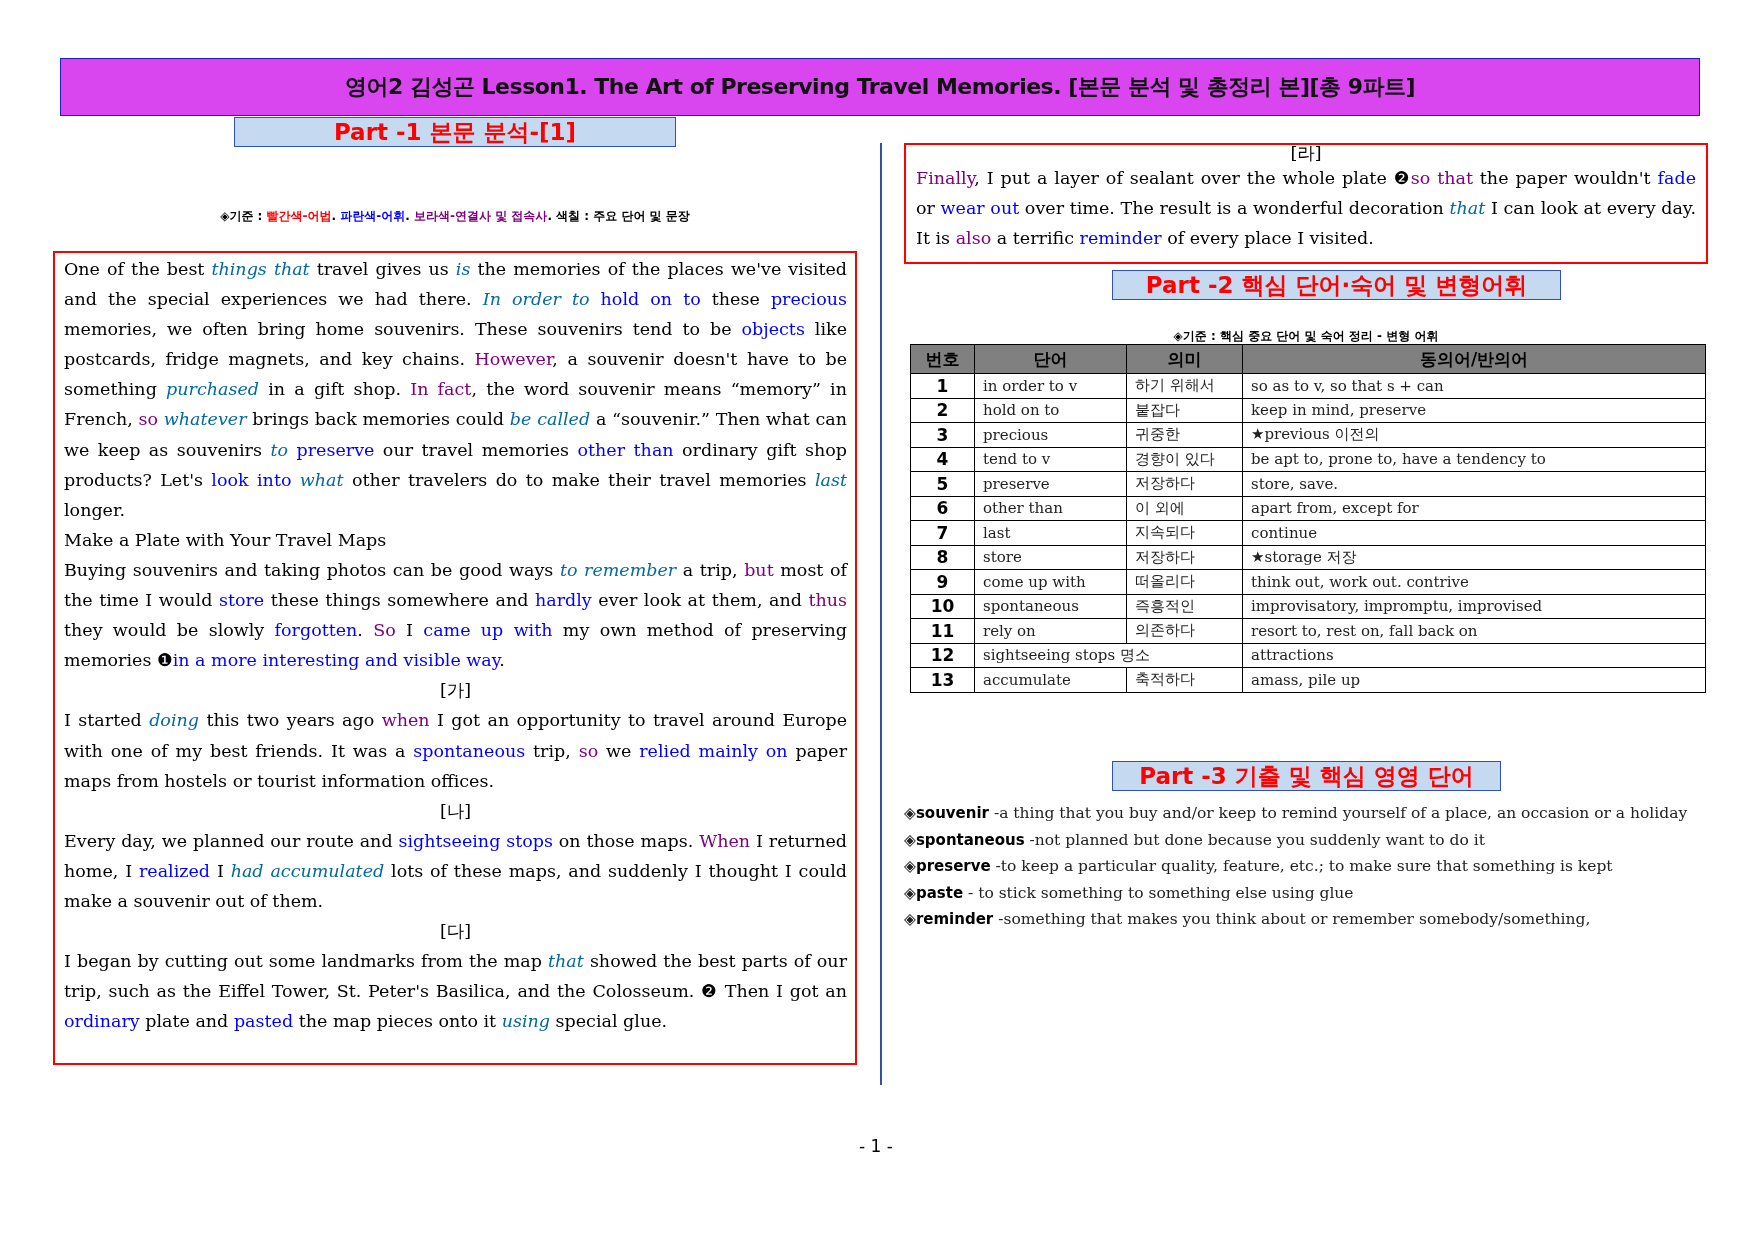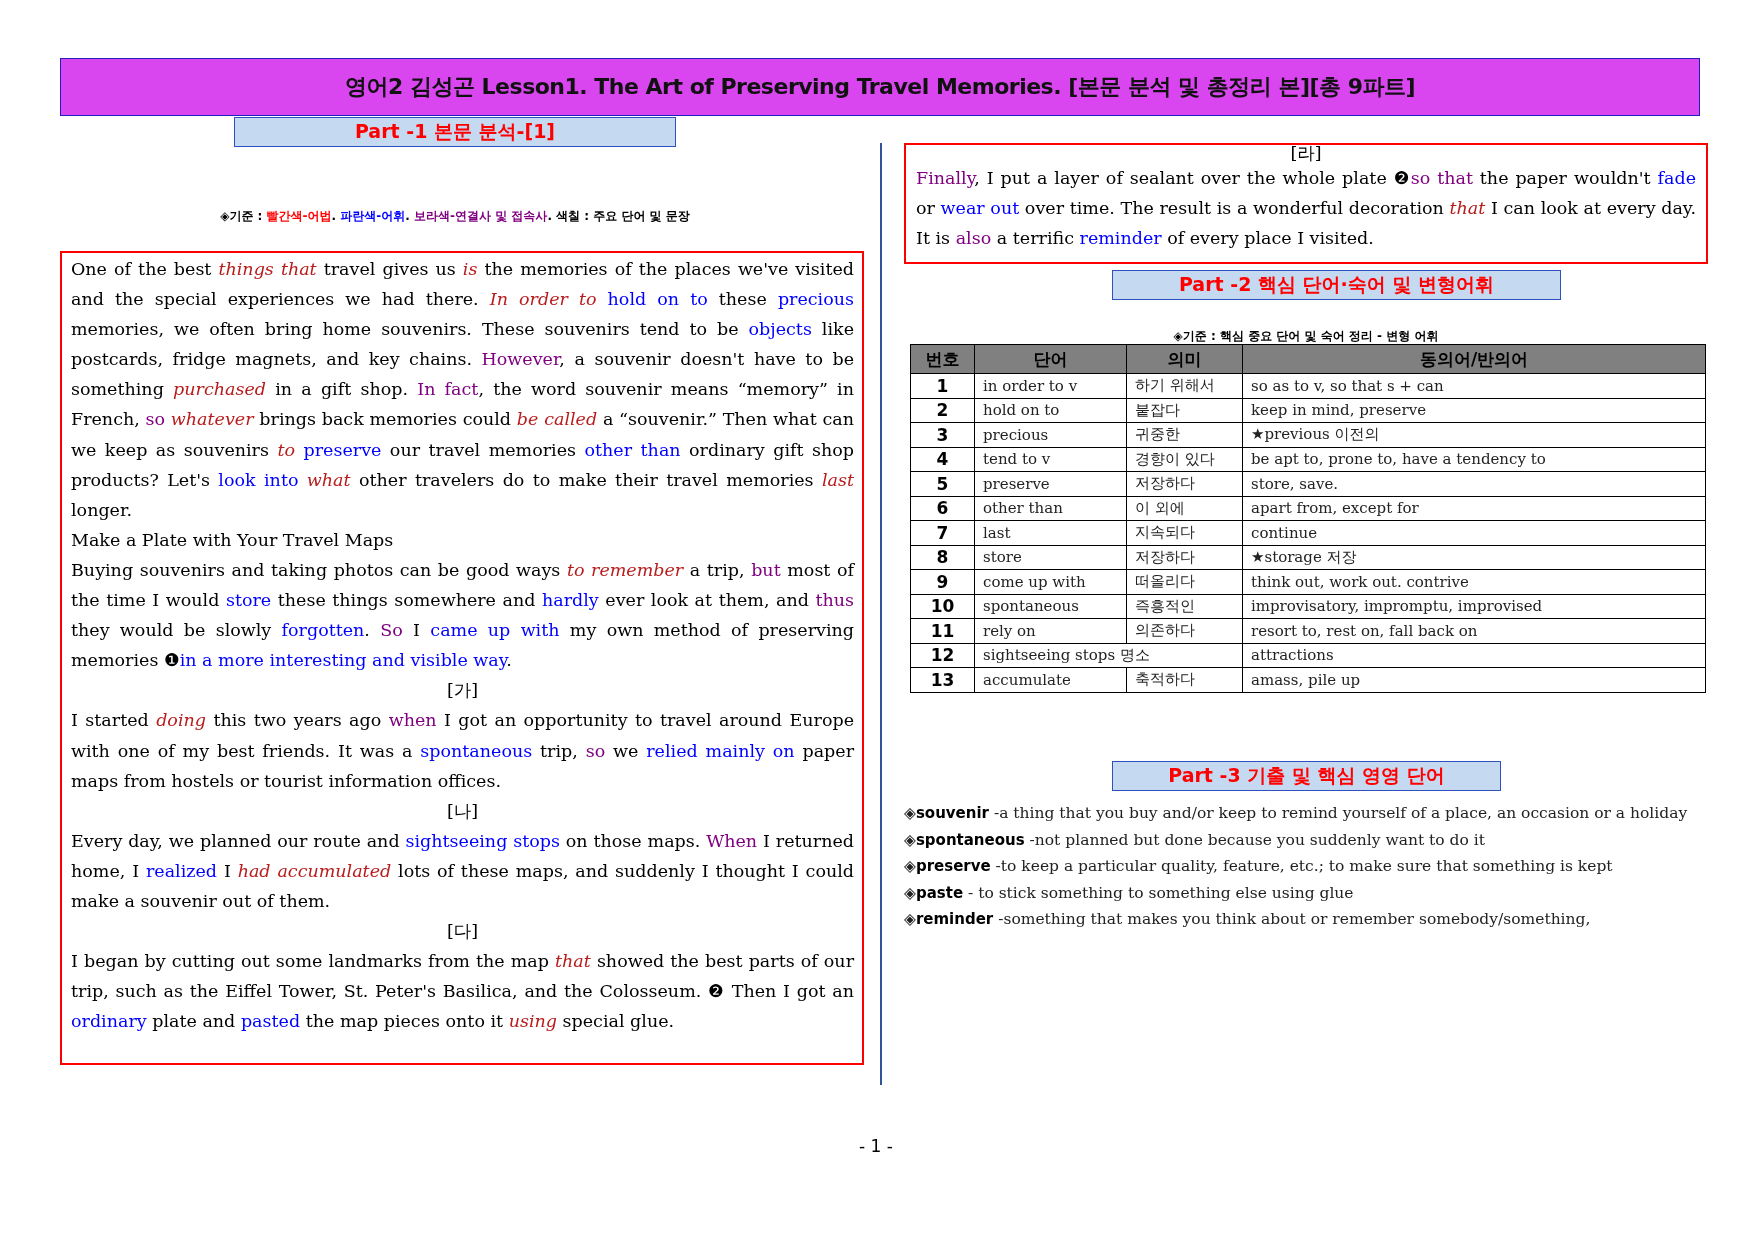--- a/index.html
+++ b/index.html
@@ -4,30 +4,30 @@
 <style>
   html, body { margin: 0; padding: 0; background: #ffffff; }
   body { width: 1752px; height: 1240px; position: relative; overflow: hidden;
          font-family: "DejaVu Serif", "Liberation Serif", serif; color: #000; }
   .abs { position: absolute; }
   .title-bar { left: 60px; top: 58px; width: 1640px; height: 58px; background: #d946ef;
                border: 1.5px solid #2020c0; box-sizing: border-box; display: flex; align-items: center; justify-content: center; }
   .title-bar span { font-family: "DejaVu Sans", sans-serif; font-weight: bold; font-size: 22px; letter-spacing: -0.5px; color: #111; }
   .part-header { background: #c5d9f1; border: 1.5px solid #3050c0; box-sizing: border-box;
                  display: flex; align-items: center; justify-content: center; }
-  .part-header span { font-family: "DejaVu Sans", sans-serif; font-weight: bold; color: #ff0000; font-size: 19px; }
+  .part-header span { font-family: "DejaVu Sans", sans-serif; font-weight: bold; color: #ff0000; font-size: 23px; }
   .legend { font-family: "DejaVu Sans", sans-serif; font-size: 12px; text-align: center; font-weight: bold; margin-top: 14px; }
   .legend .r { color: #ff0000; } .legend .b { color: #0000ff; } .legend .p { color: #800080; }
-  .left-box { left: 60px; top: 251px; width: 804px; height: 814px; border: 2px solid #ff0000; box-sizing: border-box;
+  .left-box { left: 53px; top: 251px; width: 804px; height: 814px; border: 2px solid #ff0000; box-sizing: border-box;
               padding: 1px 8px 0 9px; }
   .passage { font-size: 17.5px; line-height: 30.1px; text-align: justify; letter-spacing: 0px; }
   .passage p { margin: 0; }
   .passage .center { text-align: center; }
   .passage .heading { font-weight: normal; }
-  .g { color: #b91c1c; font-style: italic; }
+  .g { color: #0369a1; font-style: italic; }
   .v { color: #0000ff; }
   .c { color: #800080; }
   .divider { left: 880px; top: 143px; width: 2px; height: 942px; background: #2f5597; }
   .right-box { left: 904px; top: 143px; width: 804px; height: 121px; border: 2px solid #ff0000; box-sizing: border-box; padding: 0 10px 0 10px; }
   .vocab-table { left: 910px; top: 344px; width: 796px; border-collapse: collapse; font-size: 15px; }
   .vocab-table th { background: #808080; color: #000; font-family: "DejaVu Sans", sans-serif; font-weight: bold; font-size: 17px;
                     border: 1.5px solid #000; height: 28px; padding: 0; }
   .vocab-table td { border: 1.2px solid #000; height: 23.5px; padding: 0 8px; font-family: "DejaVu Serif", serif; font-size: 15px; color: #222; }
   .vocab-table td.num { text-align: center; font-family: "DejaVu Sans", sans-serif; font-weight: bold; font-size: 17px; padding: 0; color: #000; }
   .defs { left: 904px; top: 800px; width: 808px; font-size: 15.5px; line-height: 26.5px; color: #222; }

